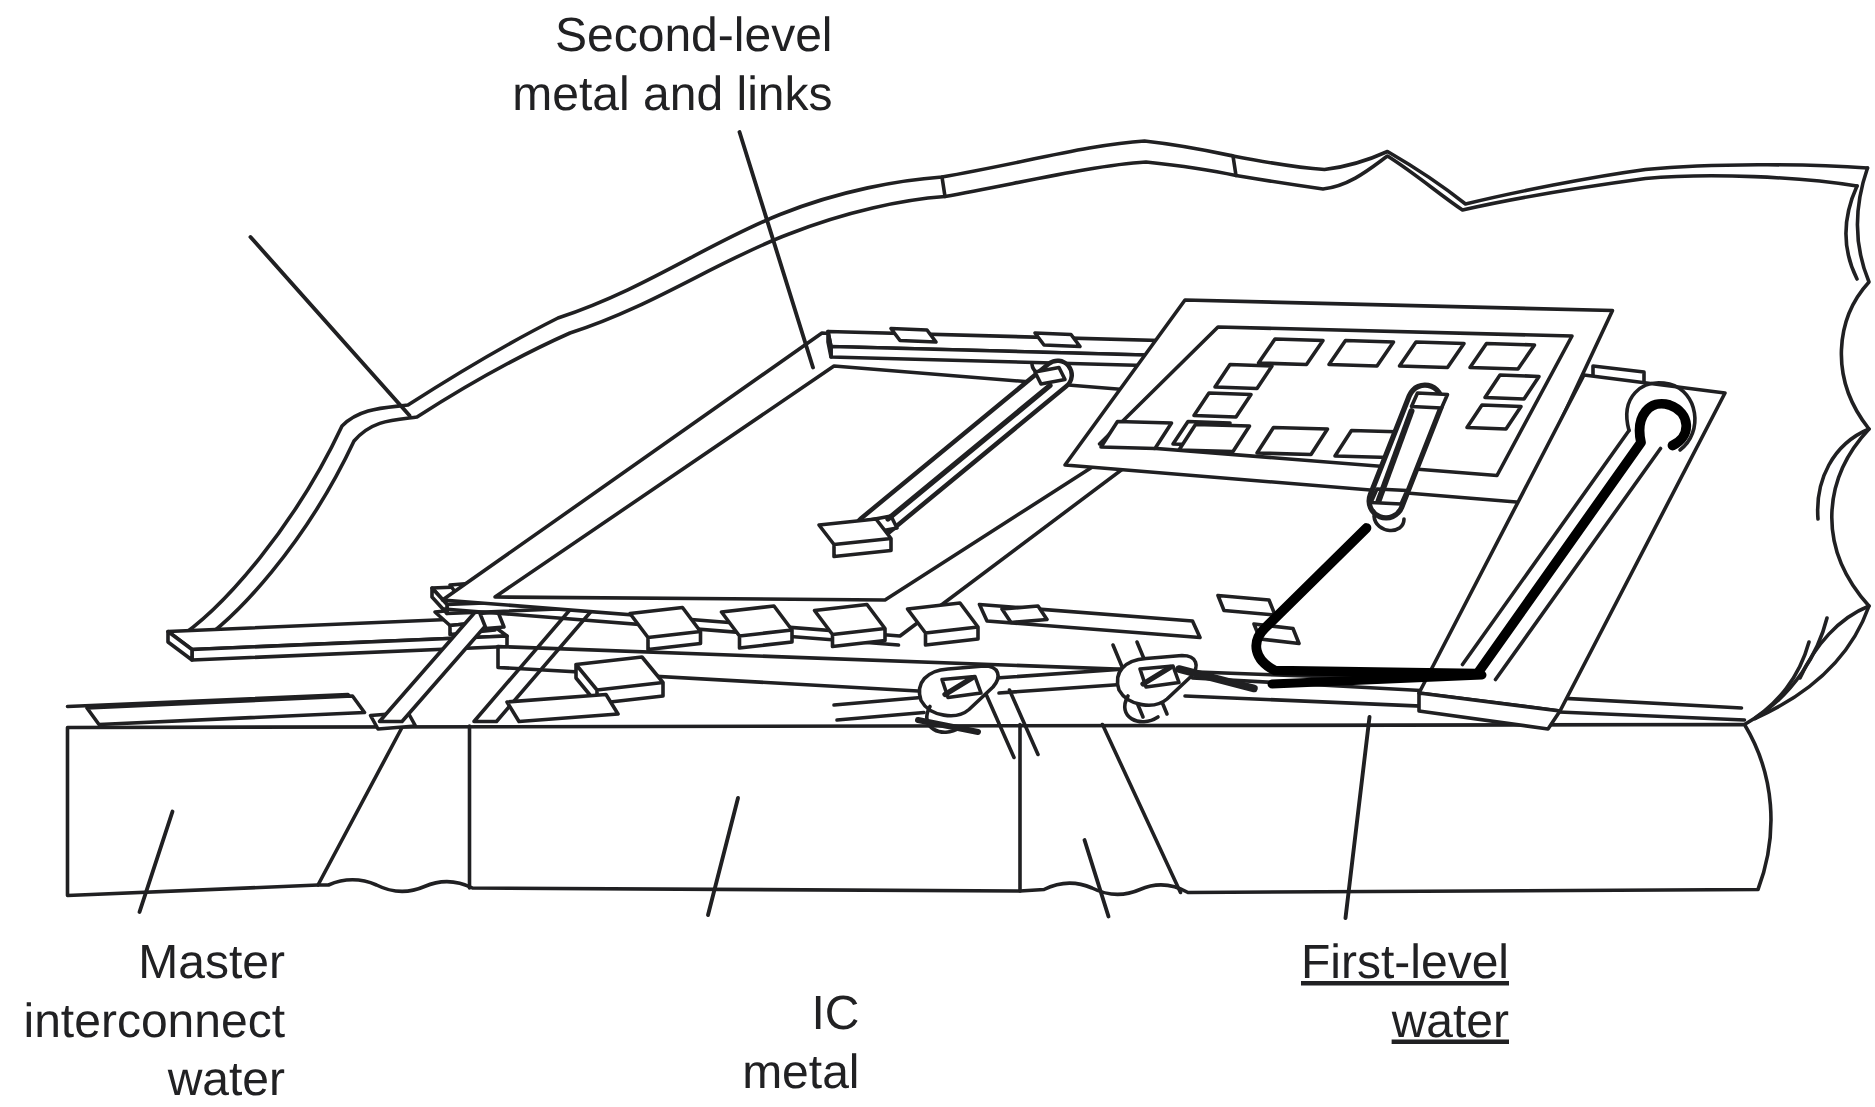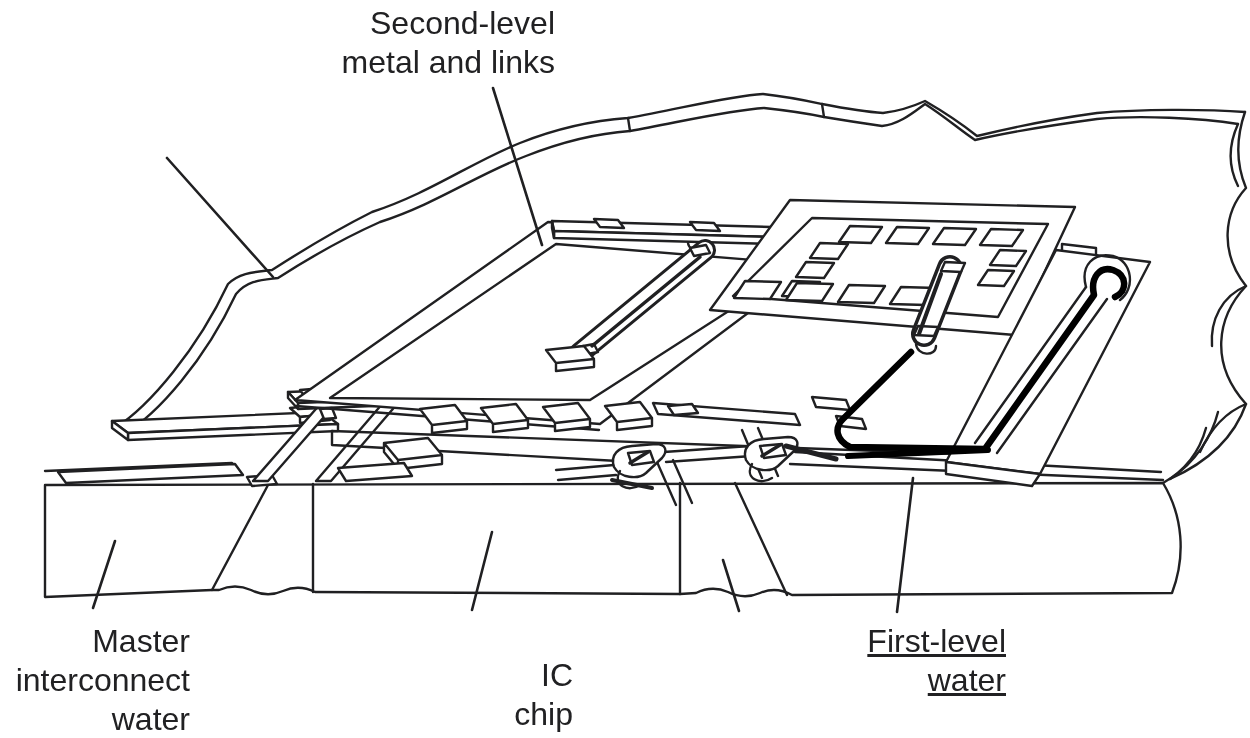--- a/index.html
+++ b/index.html
@@ -215,21 +215,21 @@
   </div>
 
   <div class="lbl" style="left:-10px;top:622px;width:200px;">
     <span>Master</span>
     <span>interconnect</span>
     <span>water</span>
   </div>
 
   <div class="lbl" style="left:373px;top:622px;width:200px;margin-top:34px;">
     <span>IC</span>
-    <span>chip</span>
+    <span>metal</span>
   </div>
 
 
   <div class="lbl" style="left:806px;top:622px;width:200px;text-decoration:underline;">
     <span>First-level</span>
     <span>water</span>
   </div>
 
 </div>
 

